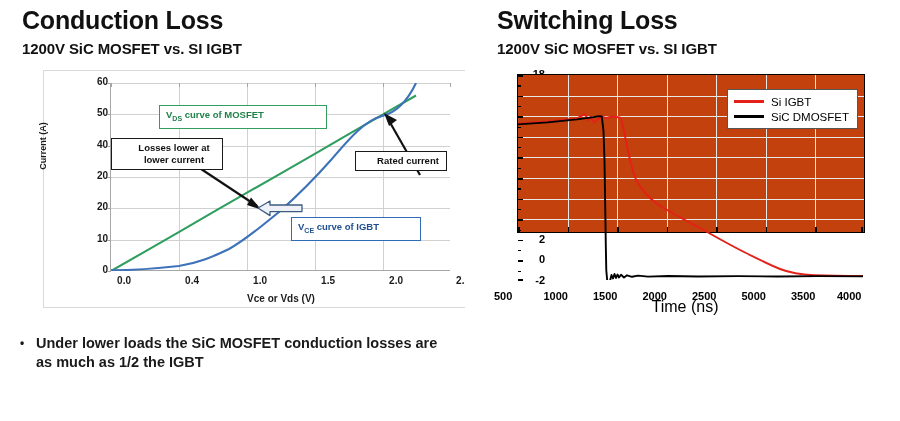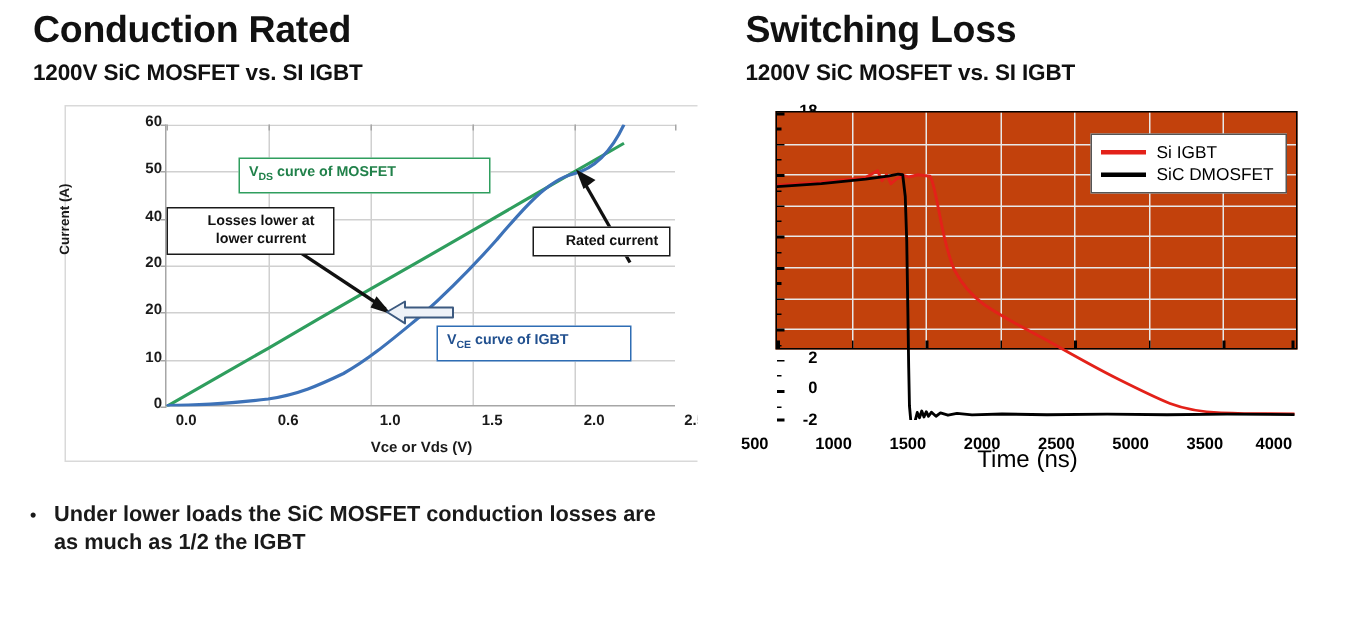--- a/index.html
+++ b/index.html
@@ -125,21 +125,21 @@
   .bl-left .bullet { margin-bottom: 2px; }
 </style>
 </head>
 <body>
 
 <div class="slide">
 
   <div class="col col-left">
 
     <div class="hdr-left">
-      <div class="title">Conduction Rated</div>
+      <div class="title">Conduction Loss</div>
       <div class="subtitle">1200V SiC MOSFET vs. SI IGBT</div>
     </div>
 
     <div class="chart-left-box">
 
       <div class="cl-ylab">Current (A)</div>
 
       <div class="cl-yt" style="top:76px;">0</div>
       <div class="cl-yt" style="top:76px;"></div>
 
@@ -216,21 +216,21 @@
         </div>
 
         <div class="cl-xtick" style="left:0px;"></div>
         <div class="cl-xtick" style="left:68px;"></div>
         <div class="cl-xtick" style="left:136px;"></div>
         <div class="cl-xtick" style="left:204px;"></div>
         <div class="cl-xtick" style="left:272px;"></div>
         <div class="cl-xtick" style="left:339px;"></div>
 
         <div class="cl-xt" style="left:-20px;">0.0</div>
-        <div class="cl-xt" style="left:48px;">0.6</div>
+        <div class="cl-xt" style="left:48px;">0.4</div>
         <div class="cl-xt" style="left:116px;">1.0</div>
         <div class="cl-xt" style="left:184px;">1.5</div>
         <div class="cl-xt" style="left:252px;">2.0</div>
         <div class="cl-xt" style="left:319px;">2.5</div>
 
         <div class="cl-xlab">Vce or Vds (V)</div>
       </div>
     </div>
 
     <div class="bullets bl-left">

